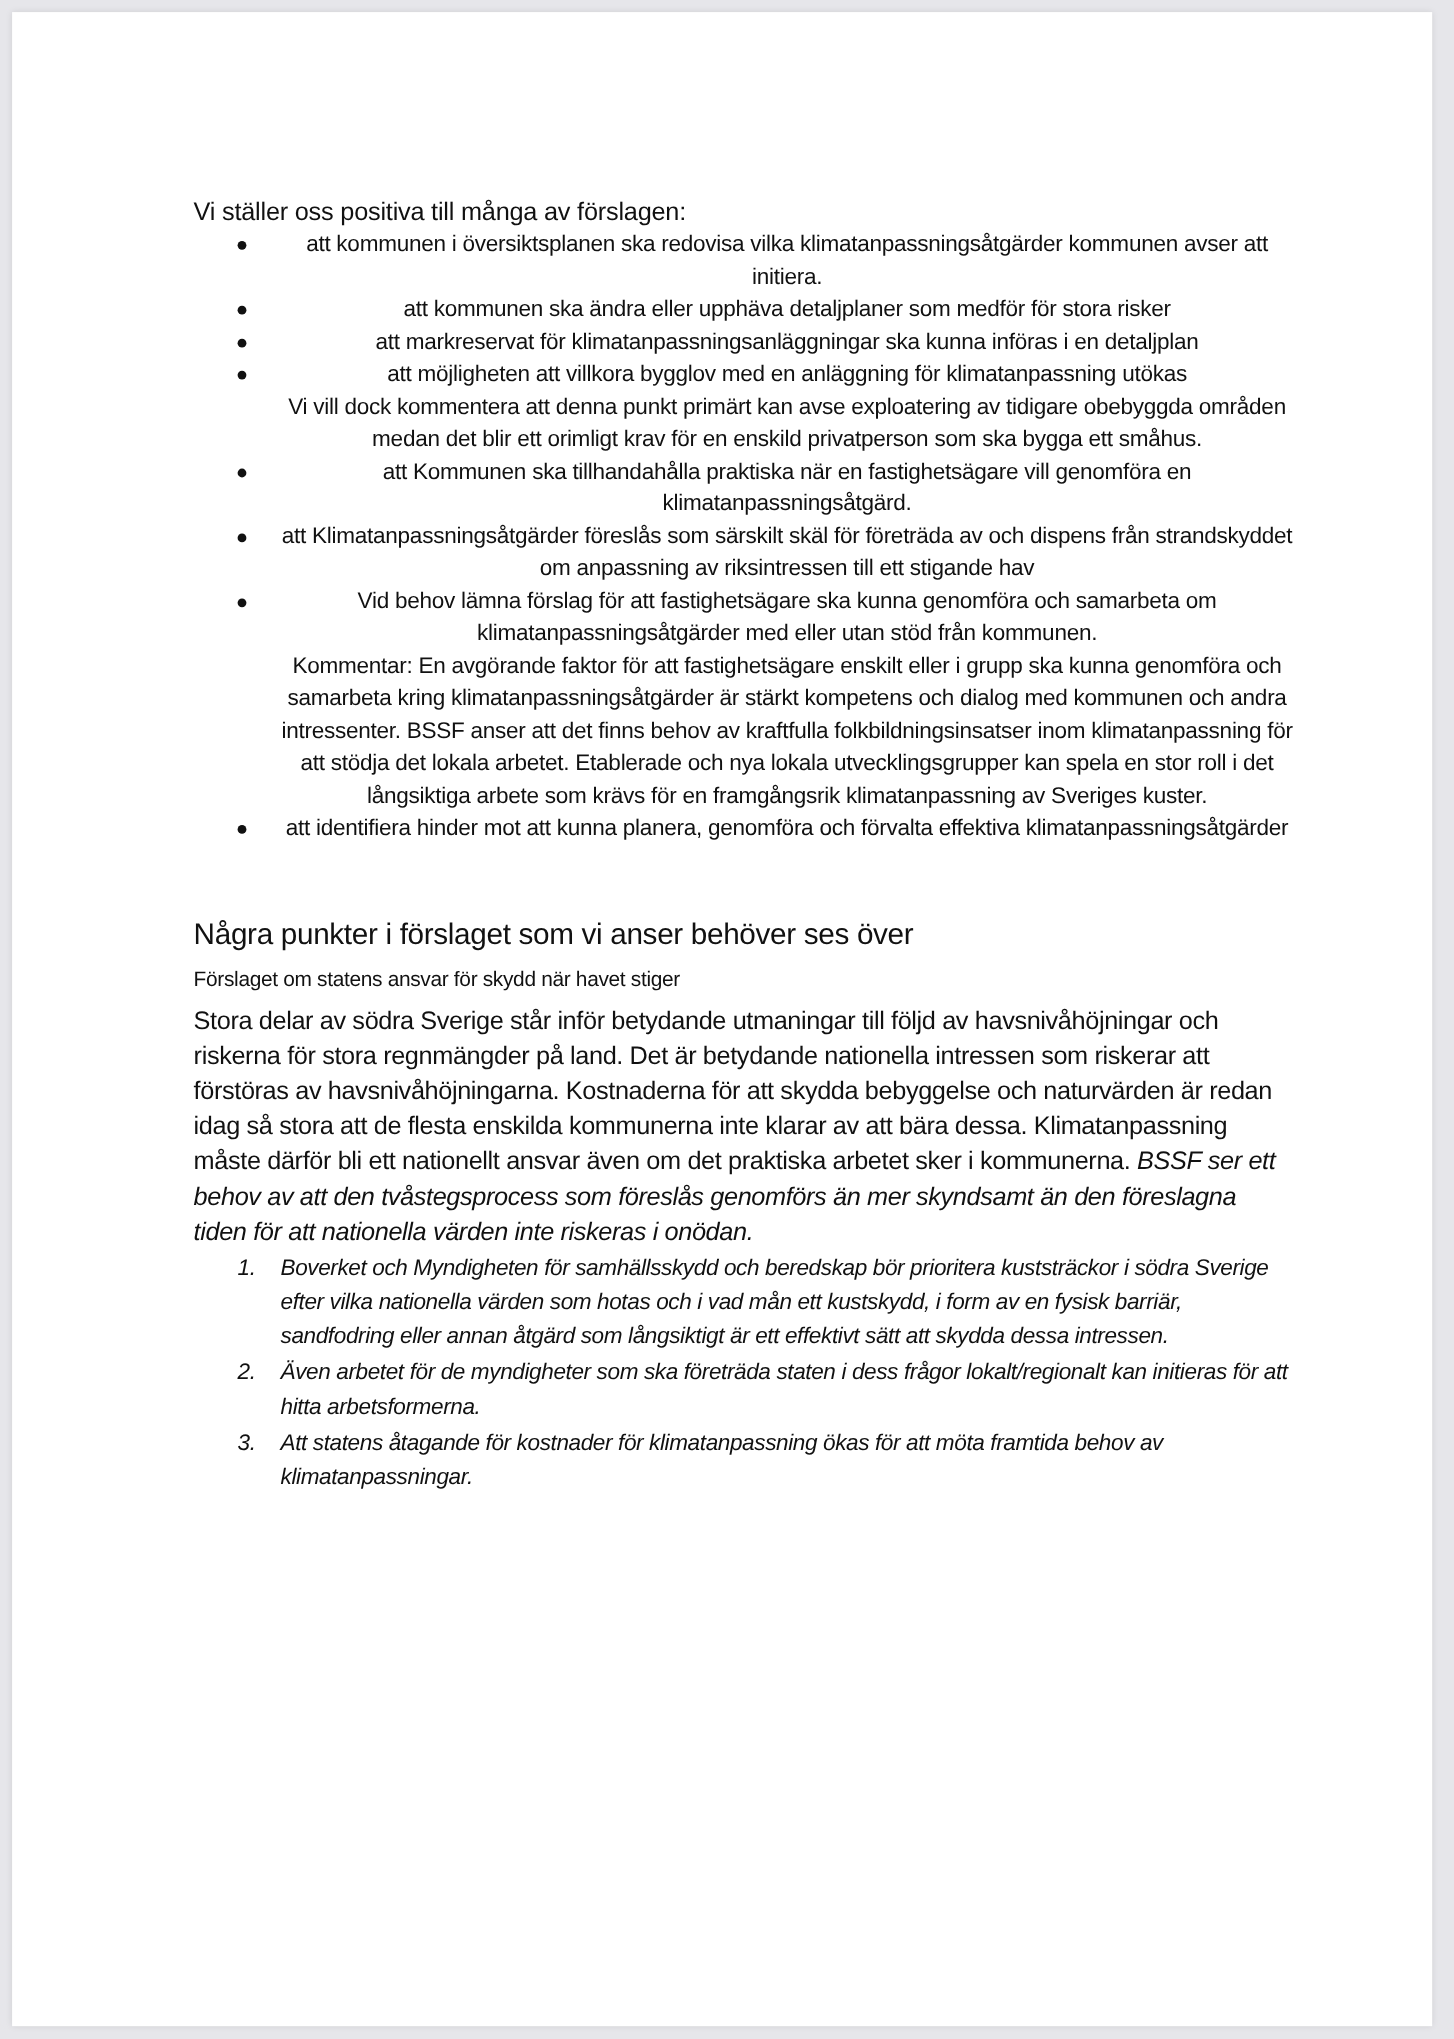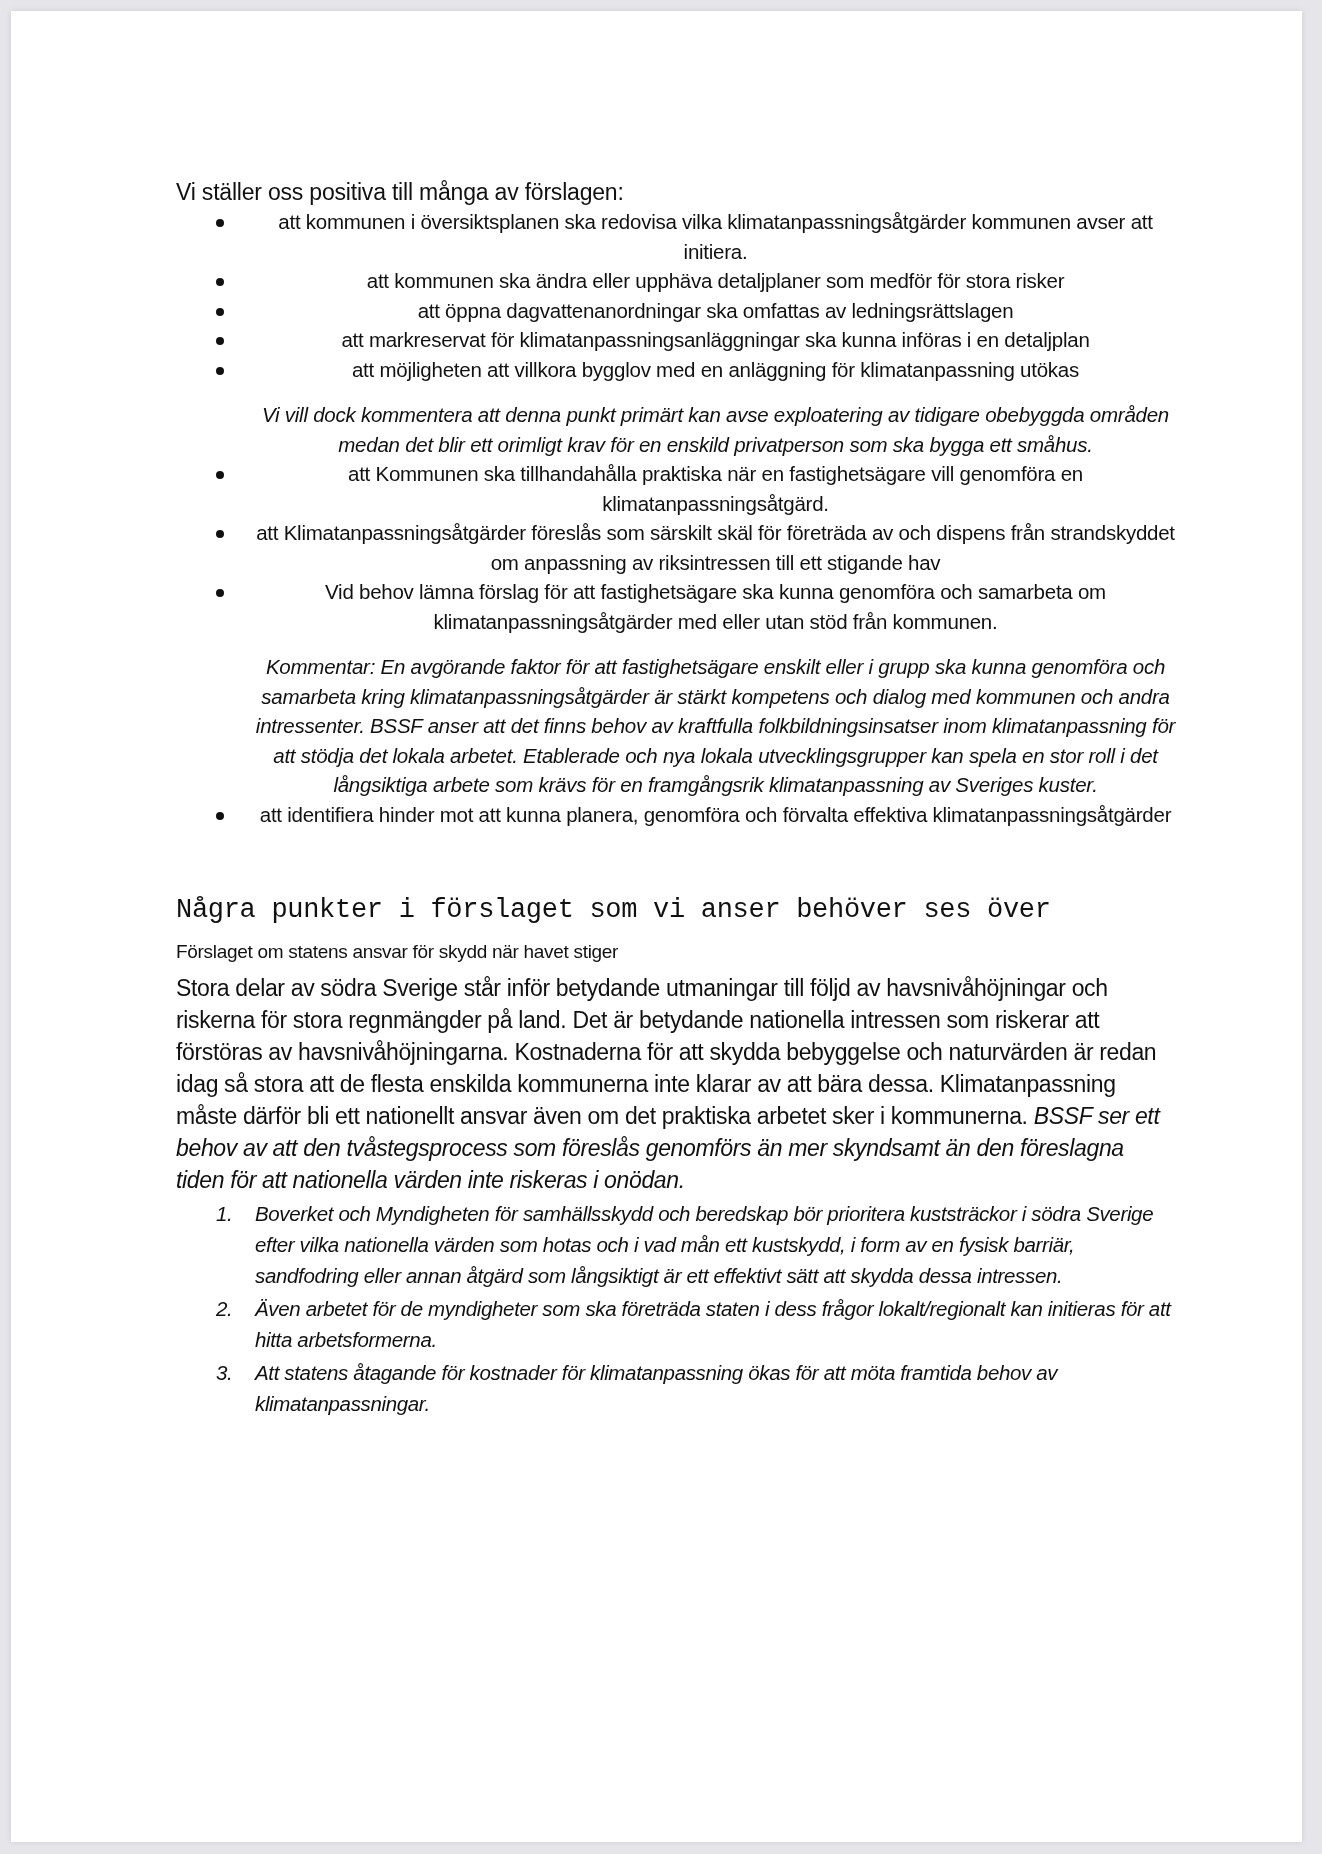--- a/index.html
+++ b/index.html
@@ -53,32 +53,29 @@
       position: absolute;
       left: 40px;
       top: 12px;
       width: 8px;
       height: 8px;
       border-radius: 50%;
       background: #111;
     }
     ul.bullets li .it {
       display: block;
-      font-style: italic;
-      margin-top: 16px;
     }
     ul.bullets li.spaced {
     }
     h2.section {
       font-size: 27px;
       font-weight: normal;
       margin: 63px 0 0 0;
       line-height: 36px;
       letter-spacing: -0.3px;
-      font-family: Liberation Mono, monospace;
     }
     .subhead {
       font-size: 19px;
       line-height: 28px;
       margin: 10px 0 0 0;
       letter-spacing: -0.3px;
     }
     .body-para {
       font-size: 23px;
       line-height: 32px;
@@ -121,24 +118,20 @@
       <li>
         <span class="dot"></span>
         <span>att kommunen i översiktsplanen ska redovisa vilka klimatanpassningsåtgärder kommunen avser att initiera.</span>
       </li>
       <li>
         <span class="dot"></span>
         <span>att kommunen ska ändra eller upphäva detaljplaner som medför för stora risker</span>
       </li>
       <li>
         <span class="dot"></span>
-        <span>att öppna dagvattenanordningar ska omfattas av ledningsrättslagen</span>
-      </li>
-      <li>
-        <span class="dot"></span>
         <span>att markreservat för klimatanpassningsanläggningar ska kunna införas i en detaljplan</span>
       </li>
       <li>
         <span class="dot"></span>
         <span>att möjligheten att villkora bygglov med en anläggning för klimatanpassning utökas</span>
         <span class="it">Vi vill dock kommentera att denna punkt primärt kan avse exploatering av tidigare obebyggda områden medan det blir ett orimligt krav för en enskild privatperson som ska bygga ett småhus.</span>
       </li>
       <li>
         <span class="dot"></span>
         <span>att Kommunen ska tillhandahålla praktiska när en fastighetsägare vill genomföra en klimatanpassningsåtgärd.</span>

